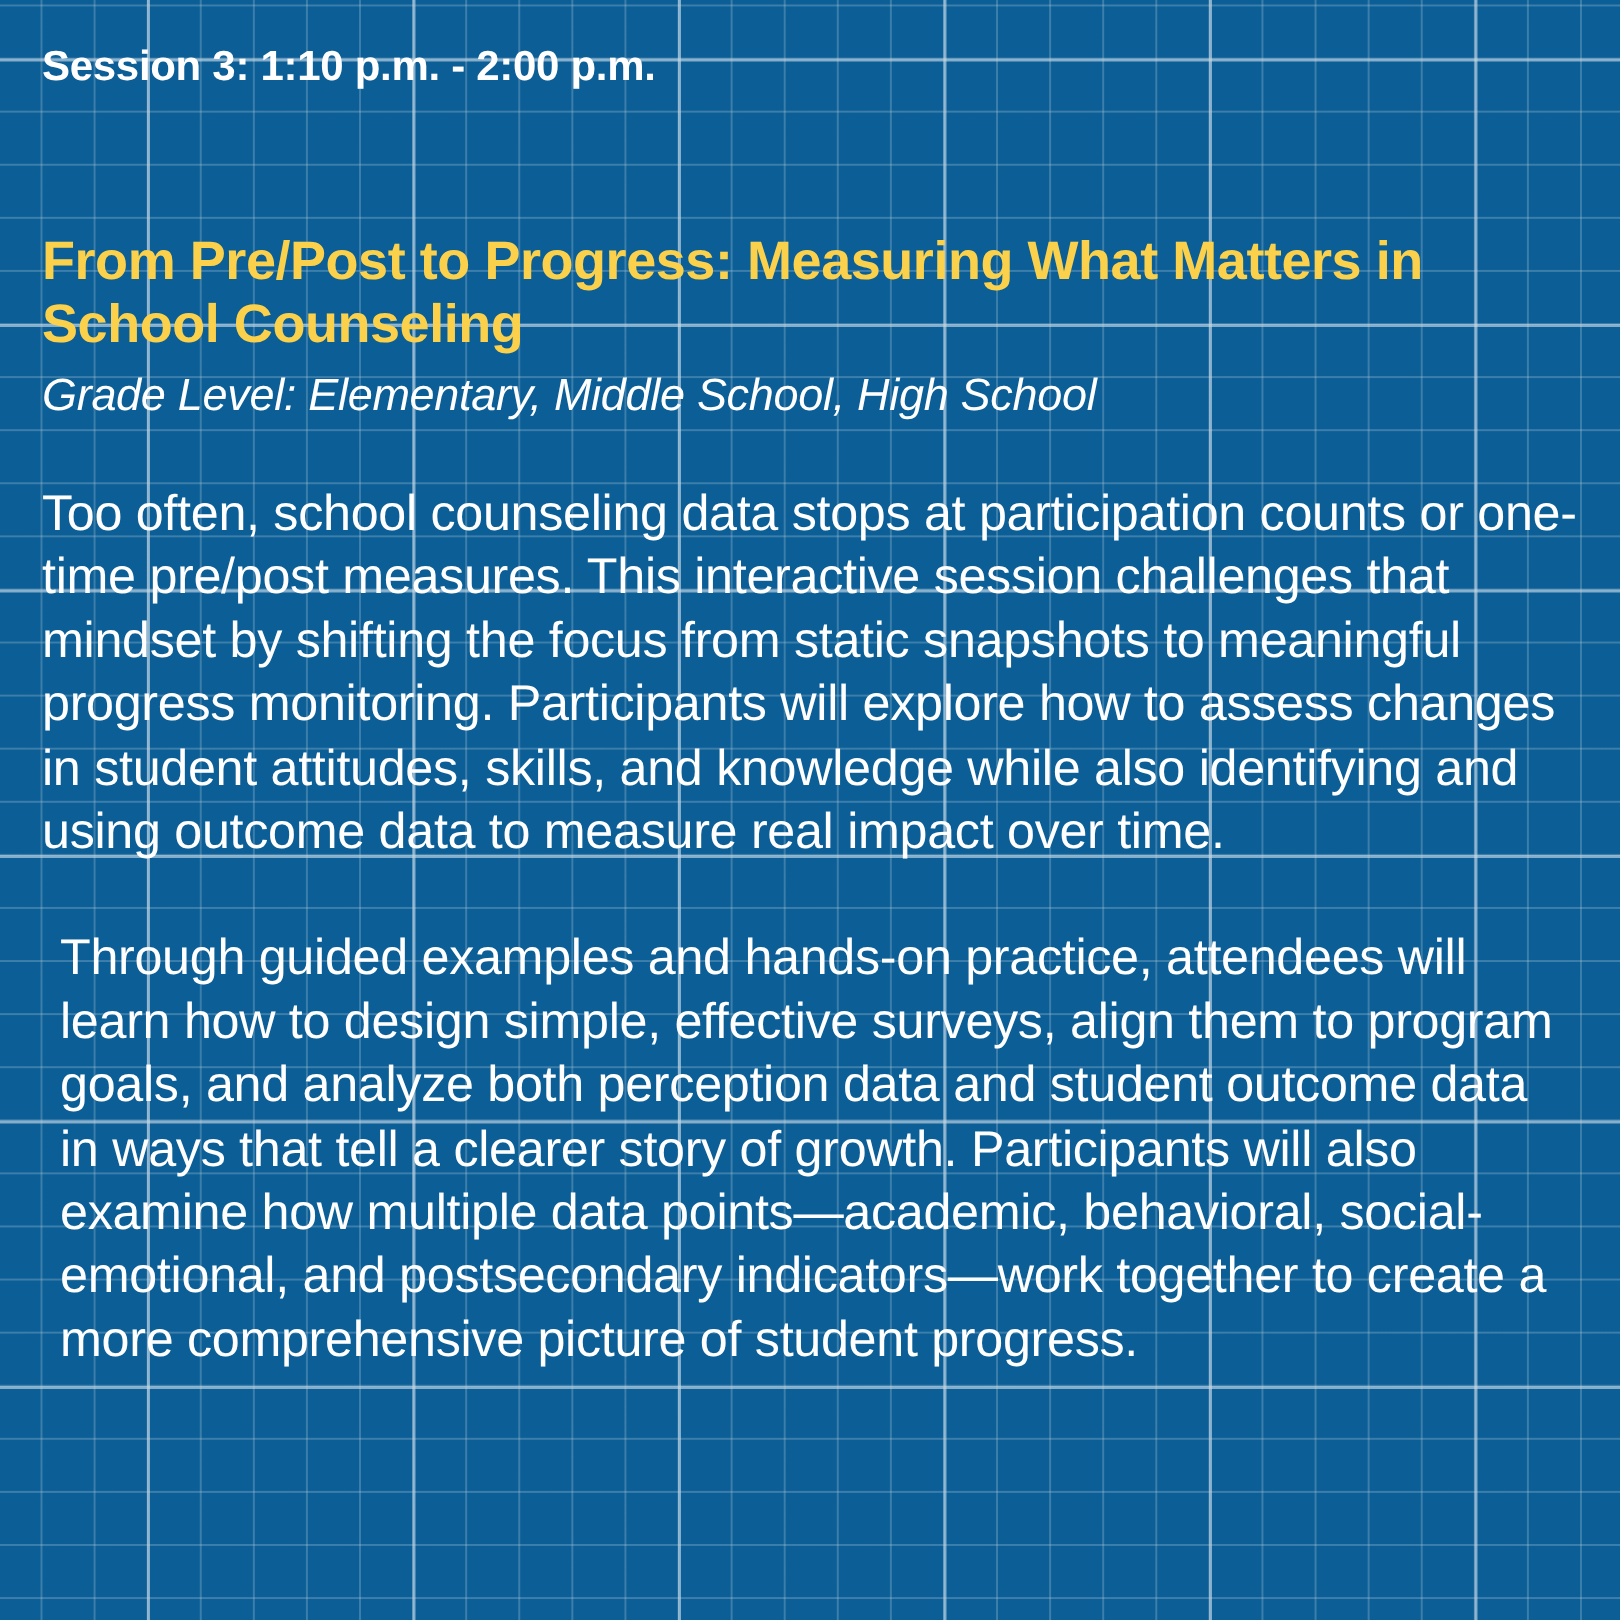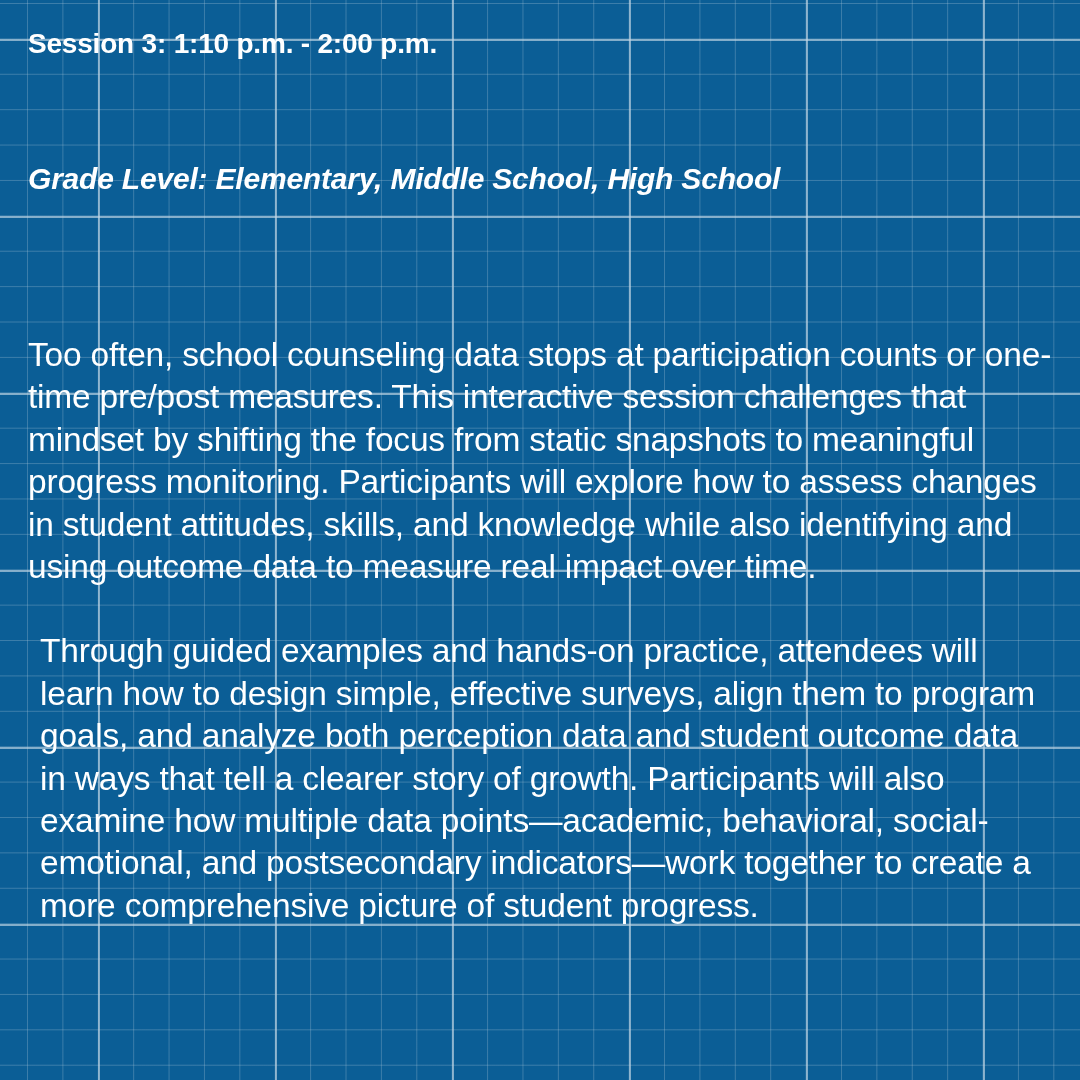--- a/index.html
+++ b/index.html
@@ -70,29 +70,29 @@
     font-weight: bold;
     line-height: 1.18;
     letter-spacing: -0.3px;
     margin: 0;
   }
 
   .grade-level {
     color: #ffffff;
     font-size: 30px;
     font-style: italic;
-    font-weight: bold;
+    font-weight: normal;
     line-height: 1.2;
     margin: 8px 0 0 0;
     letter-spacing: -0.2px;
   }
 
   .body-block {
     position: absolute;
-    top: 334px;
+    top: 322px;
     left: 28px;
     right: 28px;
   }
 
   .paragraph {
     color: #ffffff;
     font-size: 33.5px;
     line-height: 42.4px;
     letter-spacing: -0.2px;
     margin: 0;
@@ -109,20 +109,21 @@
 <div id="poster">
 
   <div id="grid-minor"></div>
   <div id="grid-major"></div>
 
   <div id="content">
 
     <div class="session-label">Session 3: 1:10 p.m. - 2:00 p.m.</div>
 
     <div class="title-block">
+      <h1 class="session-title">From Pre/Post to Progress: Measuring What Matters in School Counseling</h1>
       <div class="grade-level">Grade Level: Elementary, Middle School, High School</div>
     </div>
 
     <div class="body-block">
       <p class="paragraph">Too often, school counseling data stops at participation counts or one-time pre/post measures. This interactive session challenges that mindset by shifting the focus from static snapshots to meaningful progress monitoring. Participants will explore how to assess changes in student attitudes, skills, and knowledge while also identifying and using outcome data to measure real impact over time.</p>
       <p class="paragraph">Through guided examples and hands-on practice, attendees will learn how to design simple, effective surveys, align them to program goals, and analyze both perception data and student outcome data in ways that tell a clearer story of growth. Participants will also examine how multiple data points—academic, behavioral, social-emotional, and postsecondary indicators—work together to create a more comprehensive picture of student progress.</p>
     </div>
 
   </div>
 </div>

